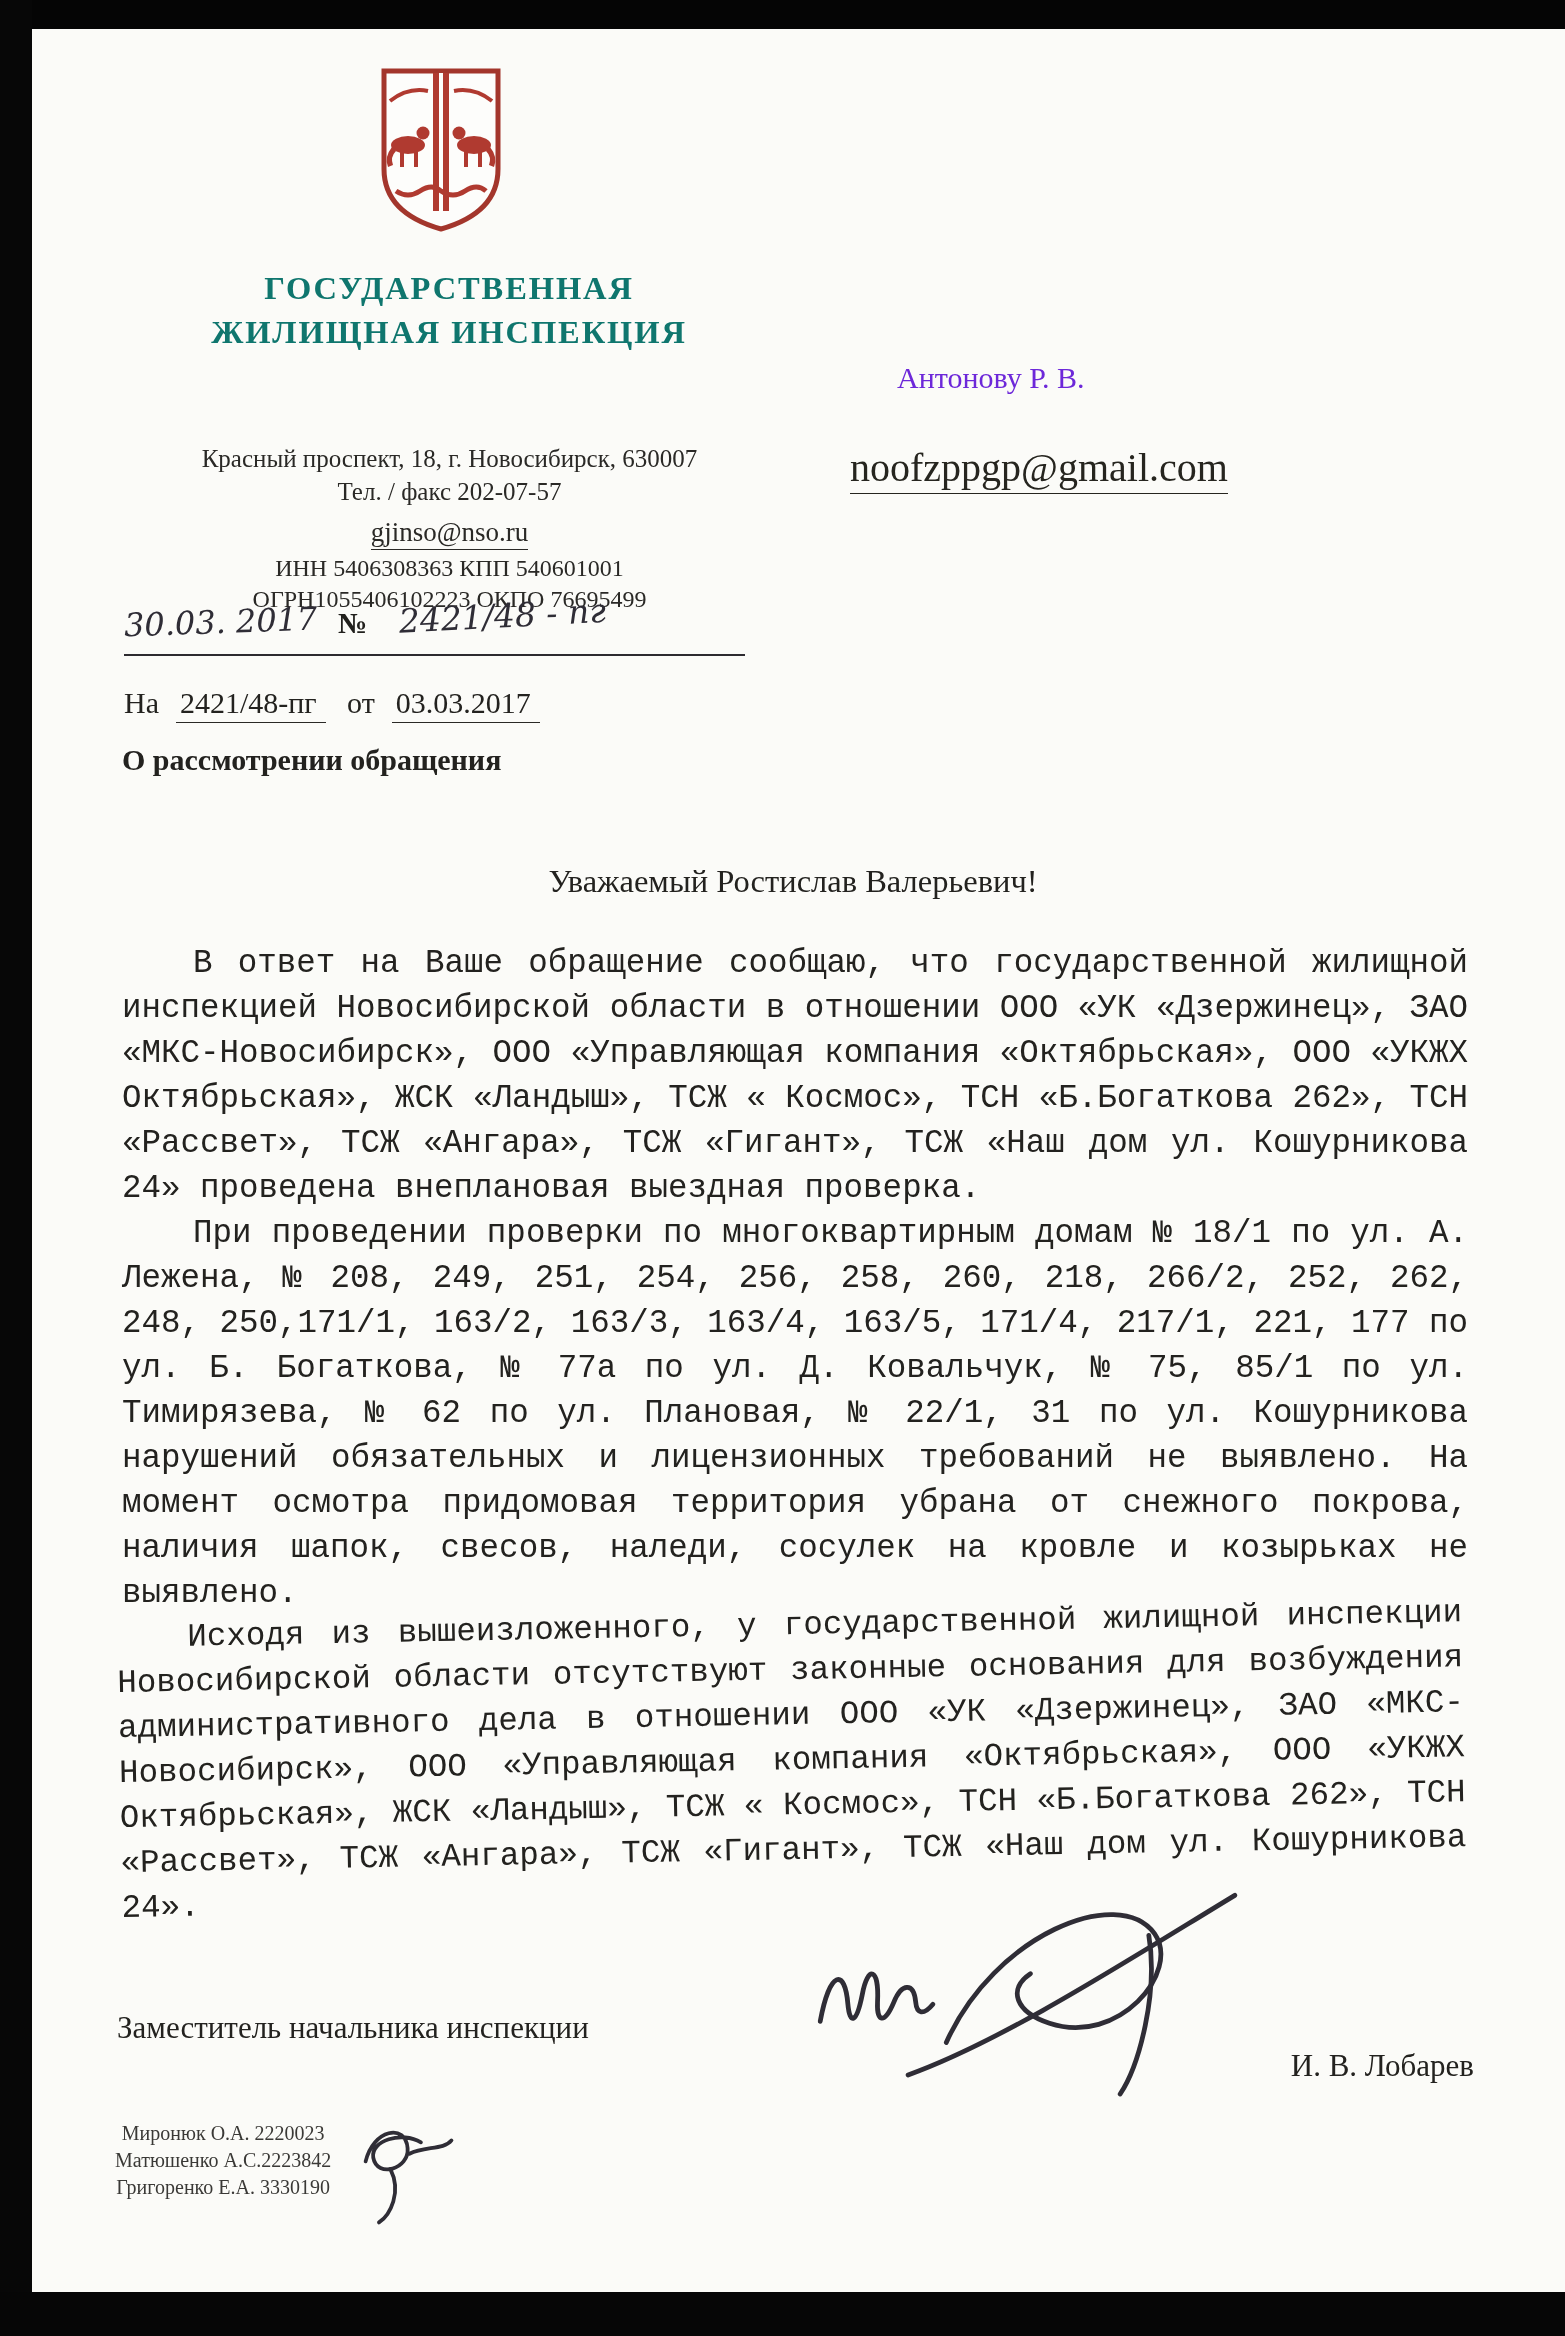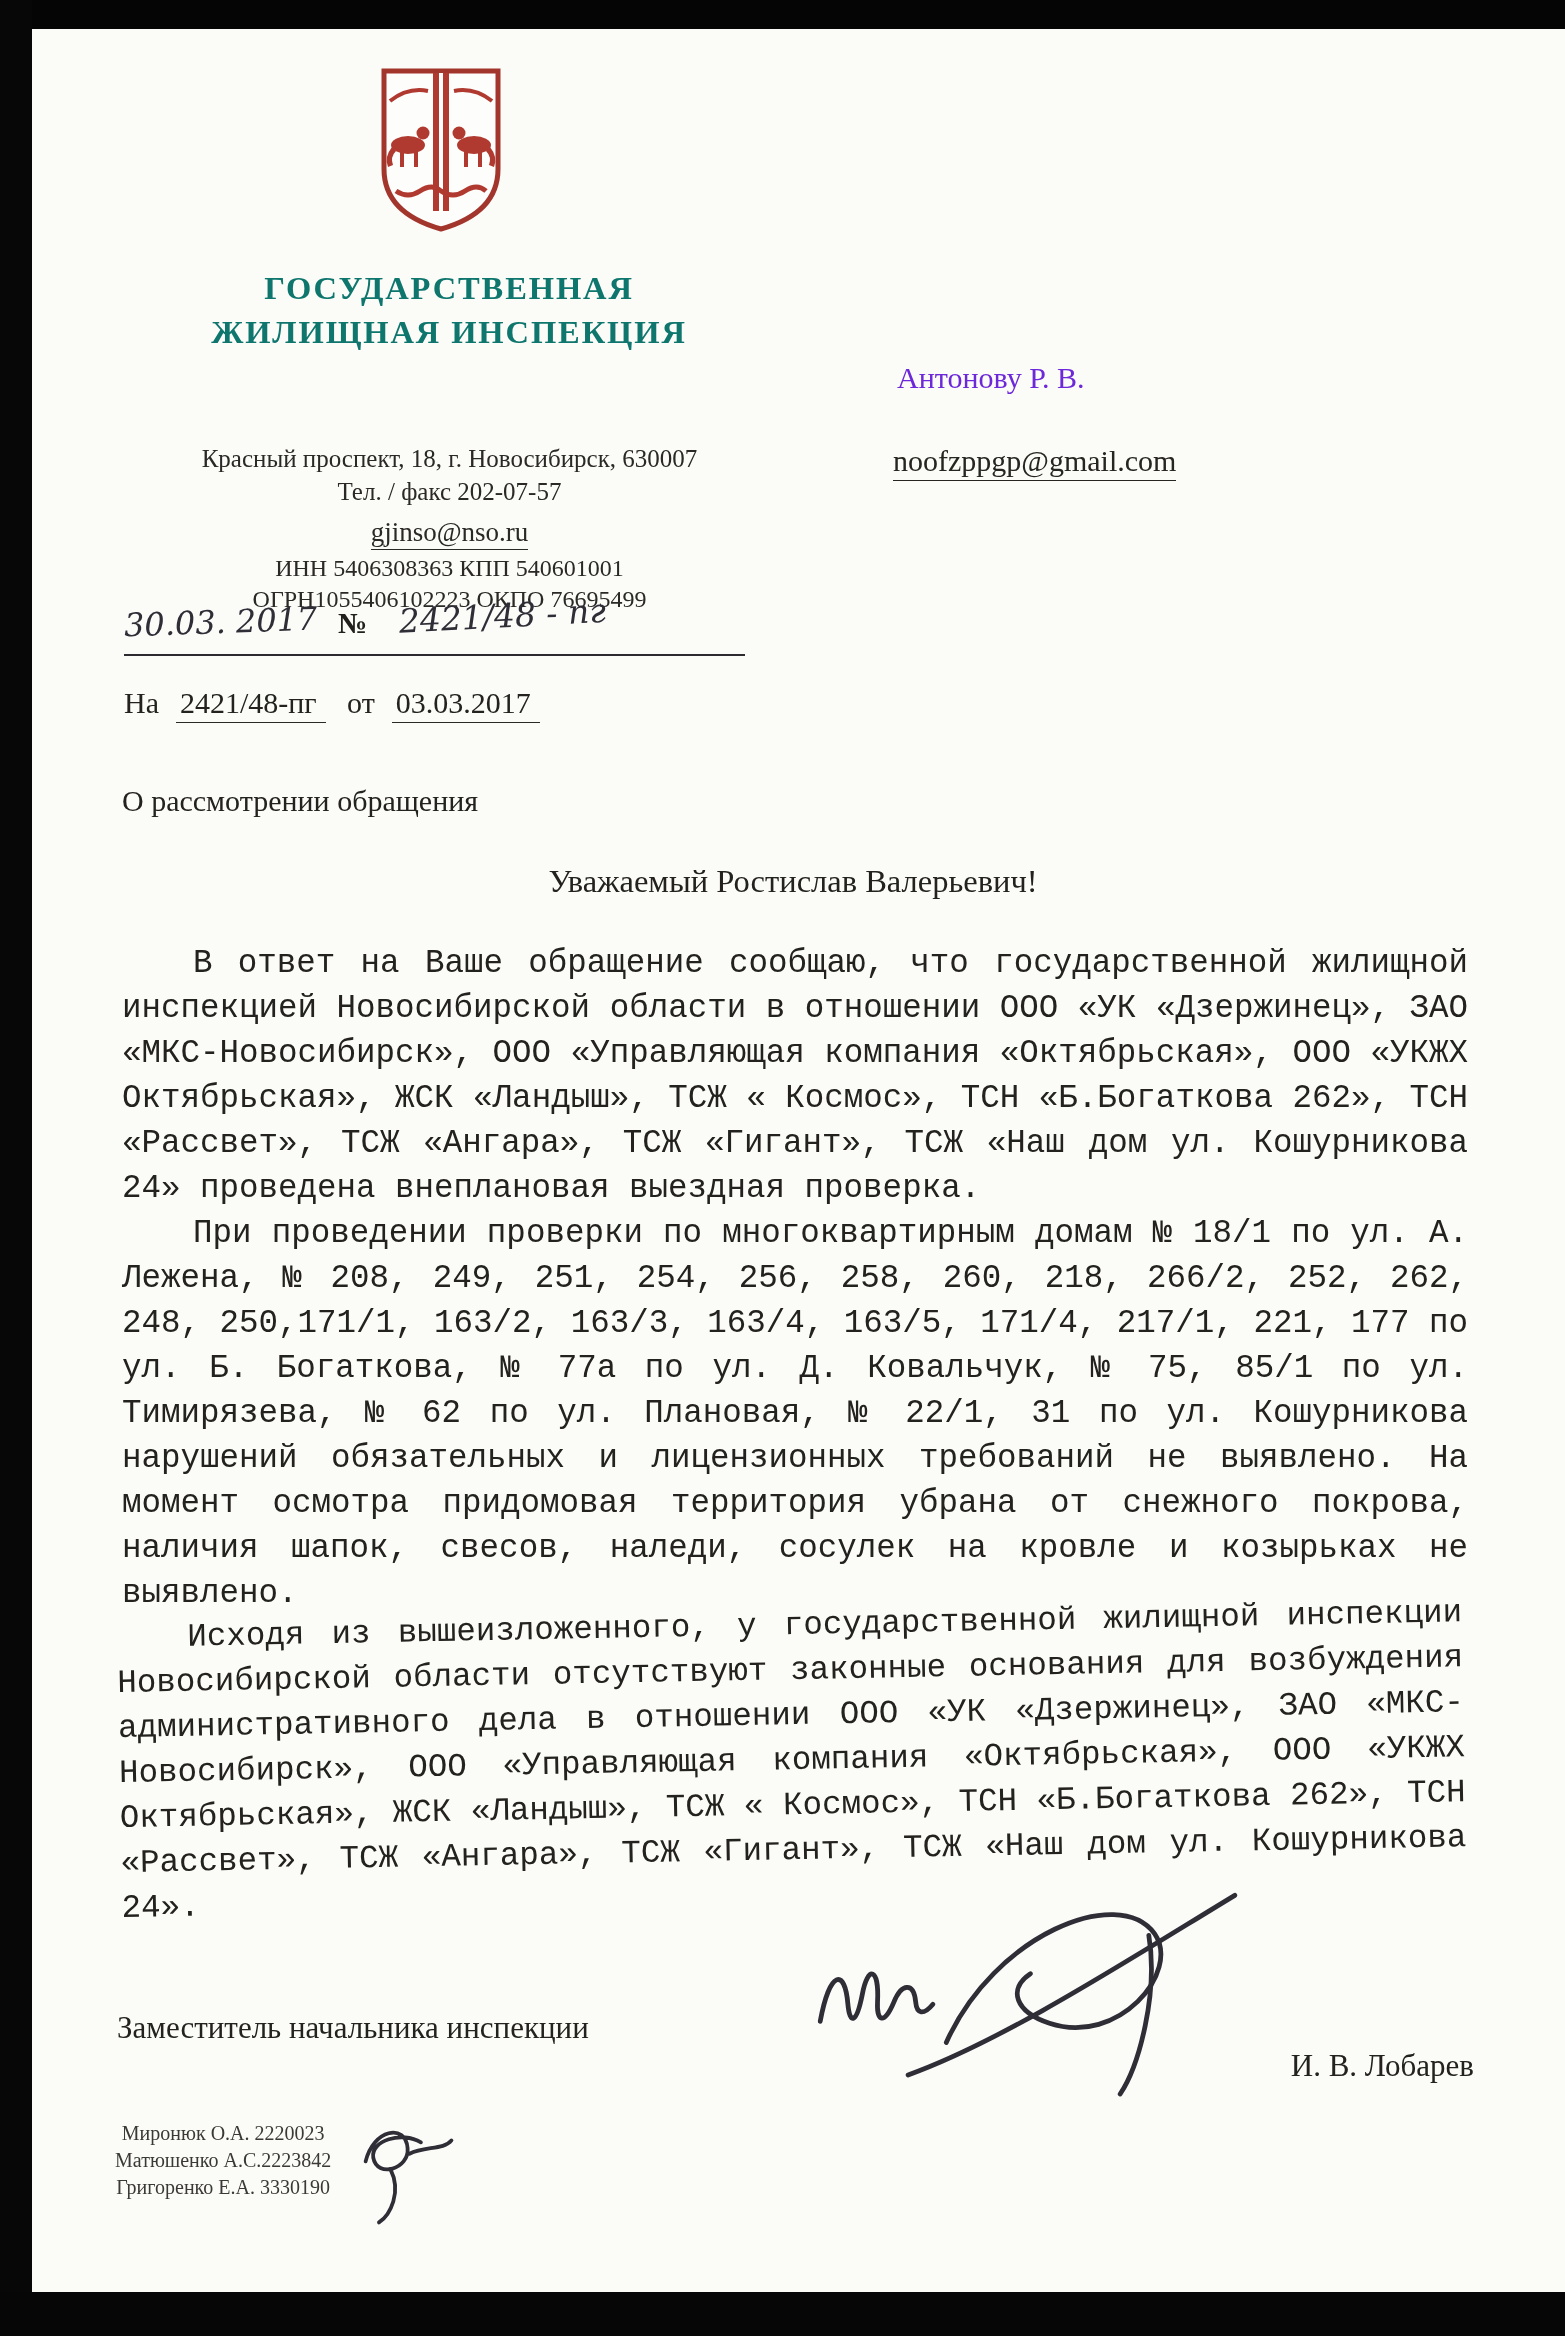--- a/index.html
+++ b/index.html
@@ -42,23 +42,23 @@
   }
   .reg-date { display:inline-block; font-size:32px; transform:rotate(-2deg); margin-right:13.4px; }
   .reg-no-sign { display:inline-block; font-size:29px; font-weight:bold; margin-right:25px; }
   .reg-number { display:inline-block; font-size:33px; transform:rotate(-3deg) translateY(-5.7px); }
   .ref-line {
     position:absolute; left:124px; top:686px; font-size:30px; white-space:nowrap; color:#23221f;
   }
   .ref-underlined { display:inline-block; border-bottom:1.9px solid #2a2926; padding:0 9.6px 1.9px 3.8px; margin:0 13.4px 0 9.6px; }
 
   .recipient-name  { position:absolute; left:897px; top:361px; font-size:30px; color:#6d28d9; }
-  .recipient-email { position:absolute; left:893px; top:444px; font-size:30px; border-bottom:1.9px solid #26251f; padding-bottom:1.9px; color:#26251f; }
+  .recipient-email { position:absolute; left:850px; top:444px; font-size:40px; border-bottom:1.9px solid #26251f; padding-bottom:1.9px; color:#26251f; }
 
-  .subject { position:absolute; left:122px; top:784px; font-size:30px; color:#23221f; }
+  .subject { position:absolute; left:122px; top:743px; font-size:30px; color:#23221f;font-weight:bold; }
 
   .salutation {
     position:absolute; left:124px; top:863px; width:1338px;
     text-align:center; font-size:32.5px; color:#23221f;
   }
 
   .body-text {
     position:absolute; left:122px; top:941px; width:1346px;
     font-size:32.5px; line-height:45px; text-align:justify; color:#23221f;font-family:Liberation Mono, monospace;
   }

